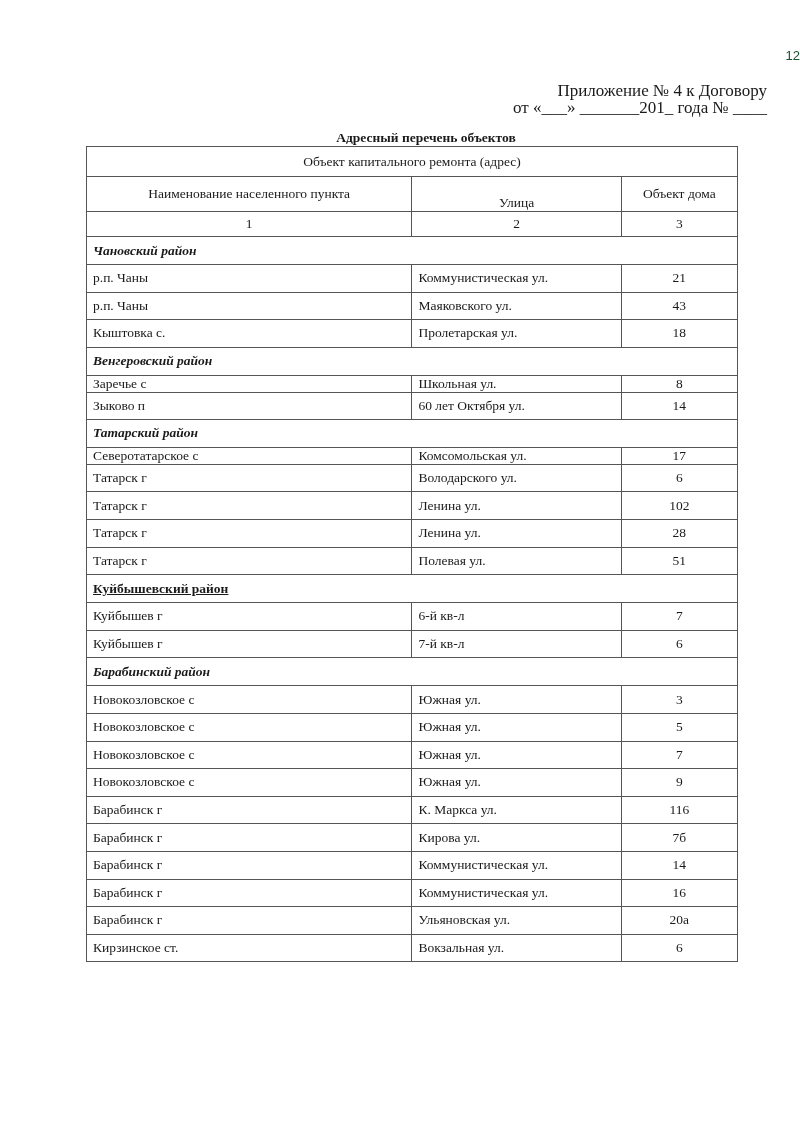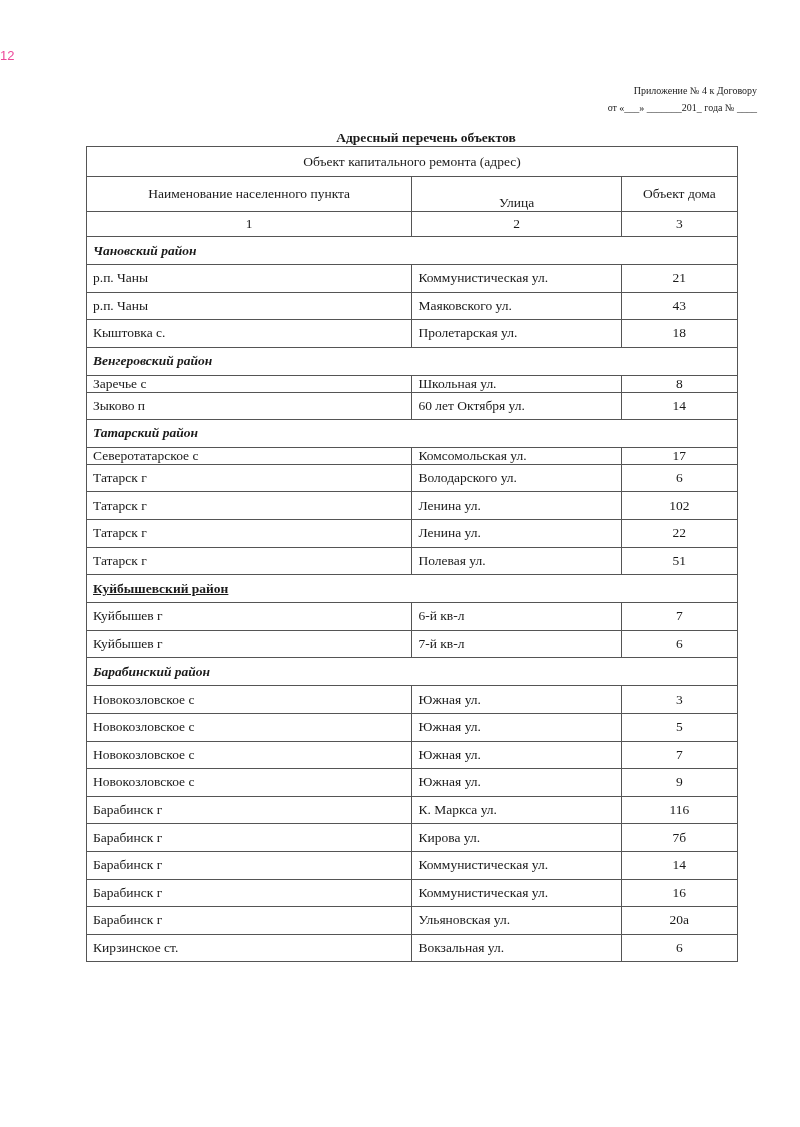--- a/index.html
+++ b/index.html
@@ -2,26 +2,26 @@
 <html><head>
 <meta charset="utf-8">
 <style>
   html, body { margin: 0; padding: 0; }
   body {
     width: 800px; height: 1127px; background: #ffffff; position: relative;
     font-family: "Liberation Serif", "DejaVu Serif", serif; color: #1a1a1a;
     overflow: hidden;
   }
   .page-number {
-    position: absolute; left: 0; width: 800px; top: 48px; text-align: left;
-    font-family: "Liberation Sans", "DejaVu Sans", sans-serif; font-size: 13px; color: #ec4899;
+    position: absolute; left: 0; width: 800px; top: 48px; text-align: right;
+    font-family: "Liberation Sans", "DejaVu Sans", sans-serif; font-size: 13px; color: #14532d;
   }
   .appendix {
-    position: absolute; right: 43px; top: 82px; text-align: right;
-    font-size: 10px; line-height: 17px;
+    position: absolute; right: 33px; top: 82px; text-align: right;
+    font-size: 17px; line-height: 17px;
   }
   .title {
     position: absolute; left: 0; width: 852px; top: 130px; text-align: center;
     font-weight: bold; font-size: 13.5px;
   }
   table {
     position: absolute; left: 86px; top: 146px; width: 652px;
     border-collapse: collapse; font-size: 13.5px; table-layout: fixed;
   }
   td {
@@ -113,21 +113,21 @@
         <td class="c">6</td>
       </tr>
       <tr style="height: 27.6px;">
         <td>Татарск г</td>
         <td>Ленина ул.</td>
         <td class="c">102</td>
       </tr>
       <tr style="height: 27.6px;">
         <td>Татарск г</td>
         <td>Ленина ул.</td>
-        <td class="c">22</td>
+        <td class="c">28</td>
       </tr>
       <tr style="height: 27.6px;">
         <td>Татарск г</td>
         <td>Полевая ул.</td>
         <td class="c">51</td>
       </tr>
       <tr style="height: 28px;">
         <td colspan="3" class="district upright">Куйбышевский район</td>
       </tr>
       <tr style="height: 27.6px;">

